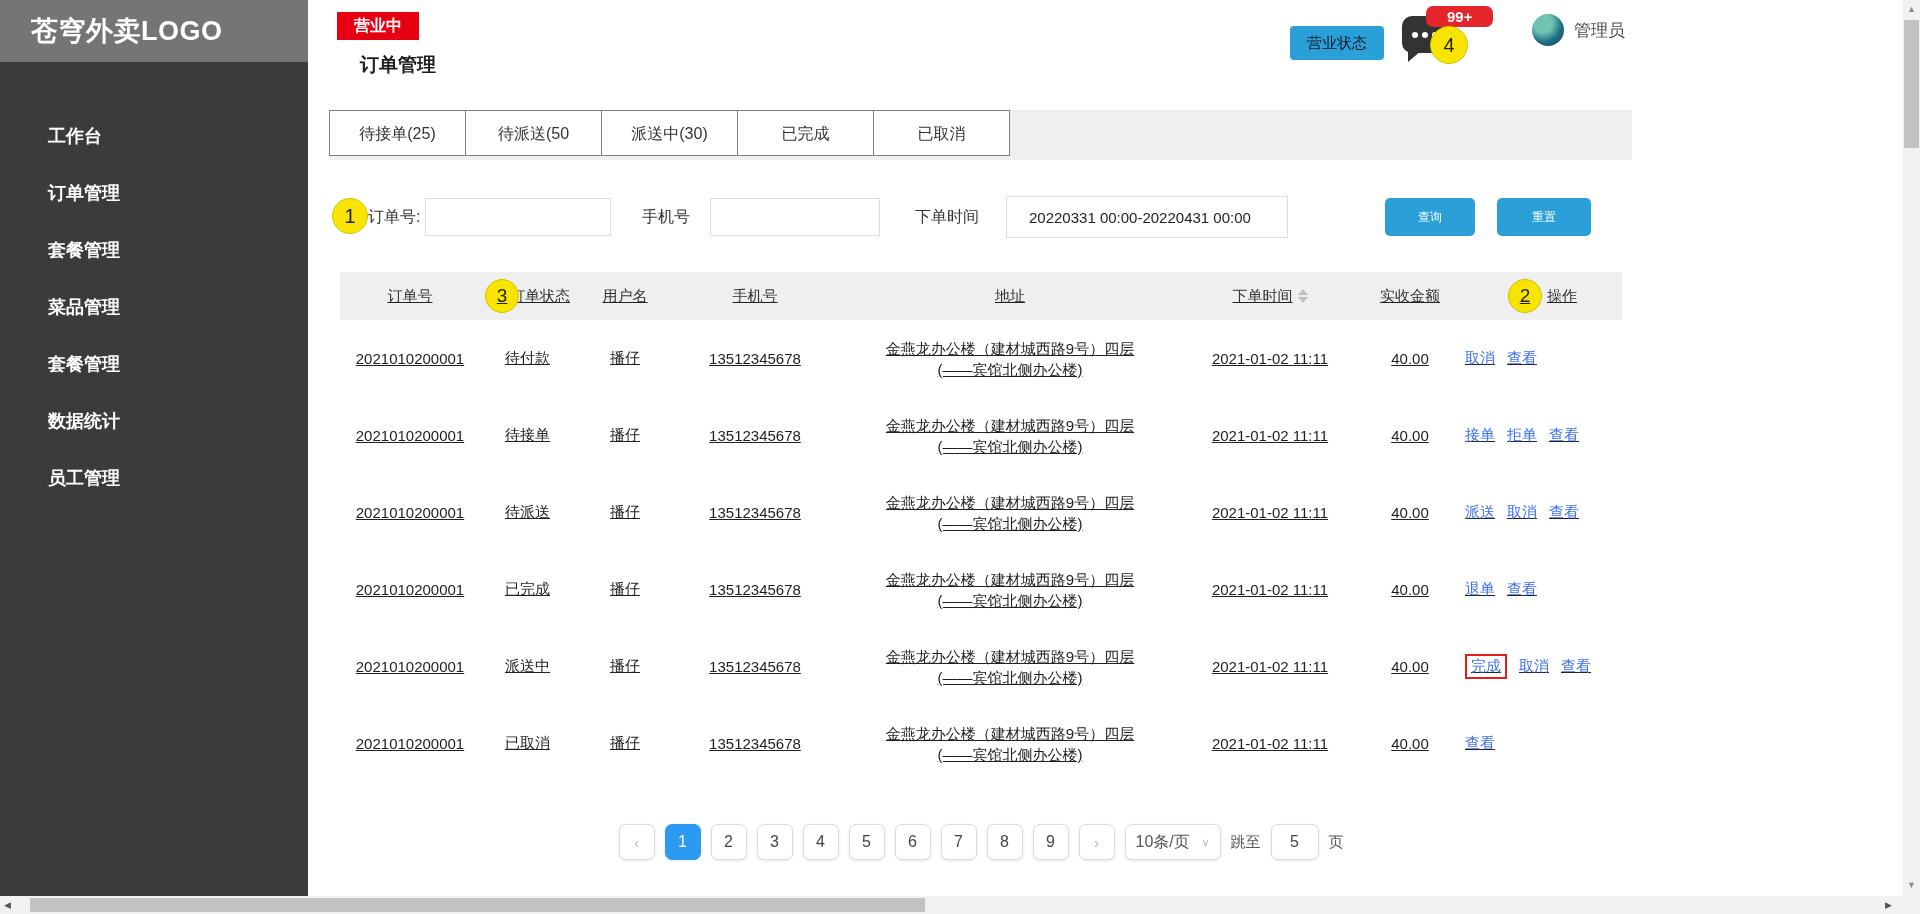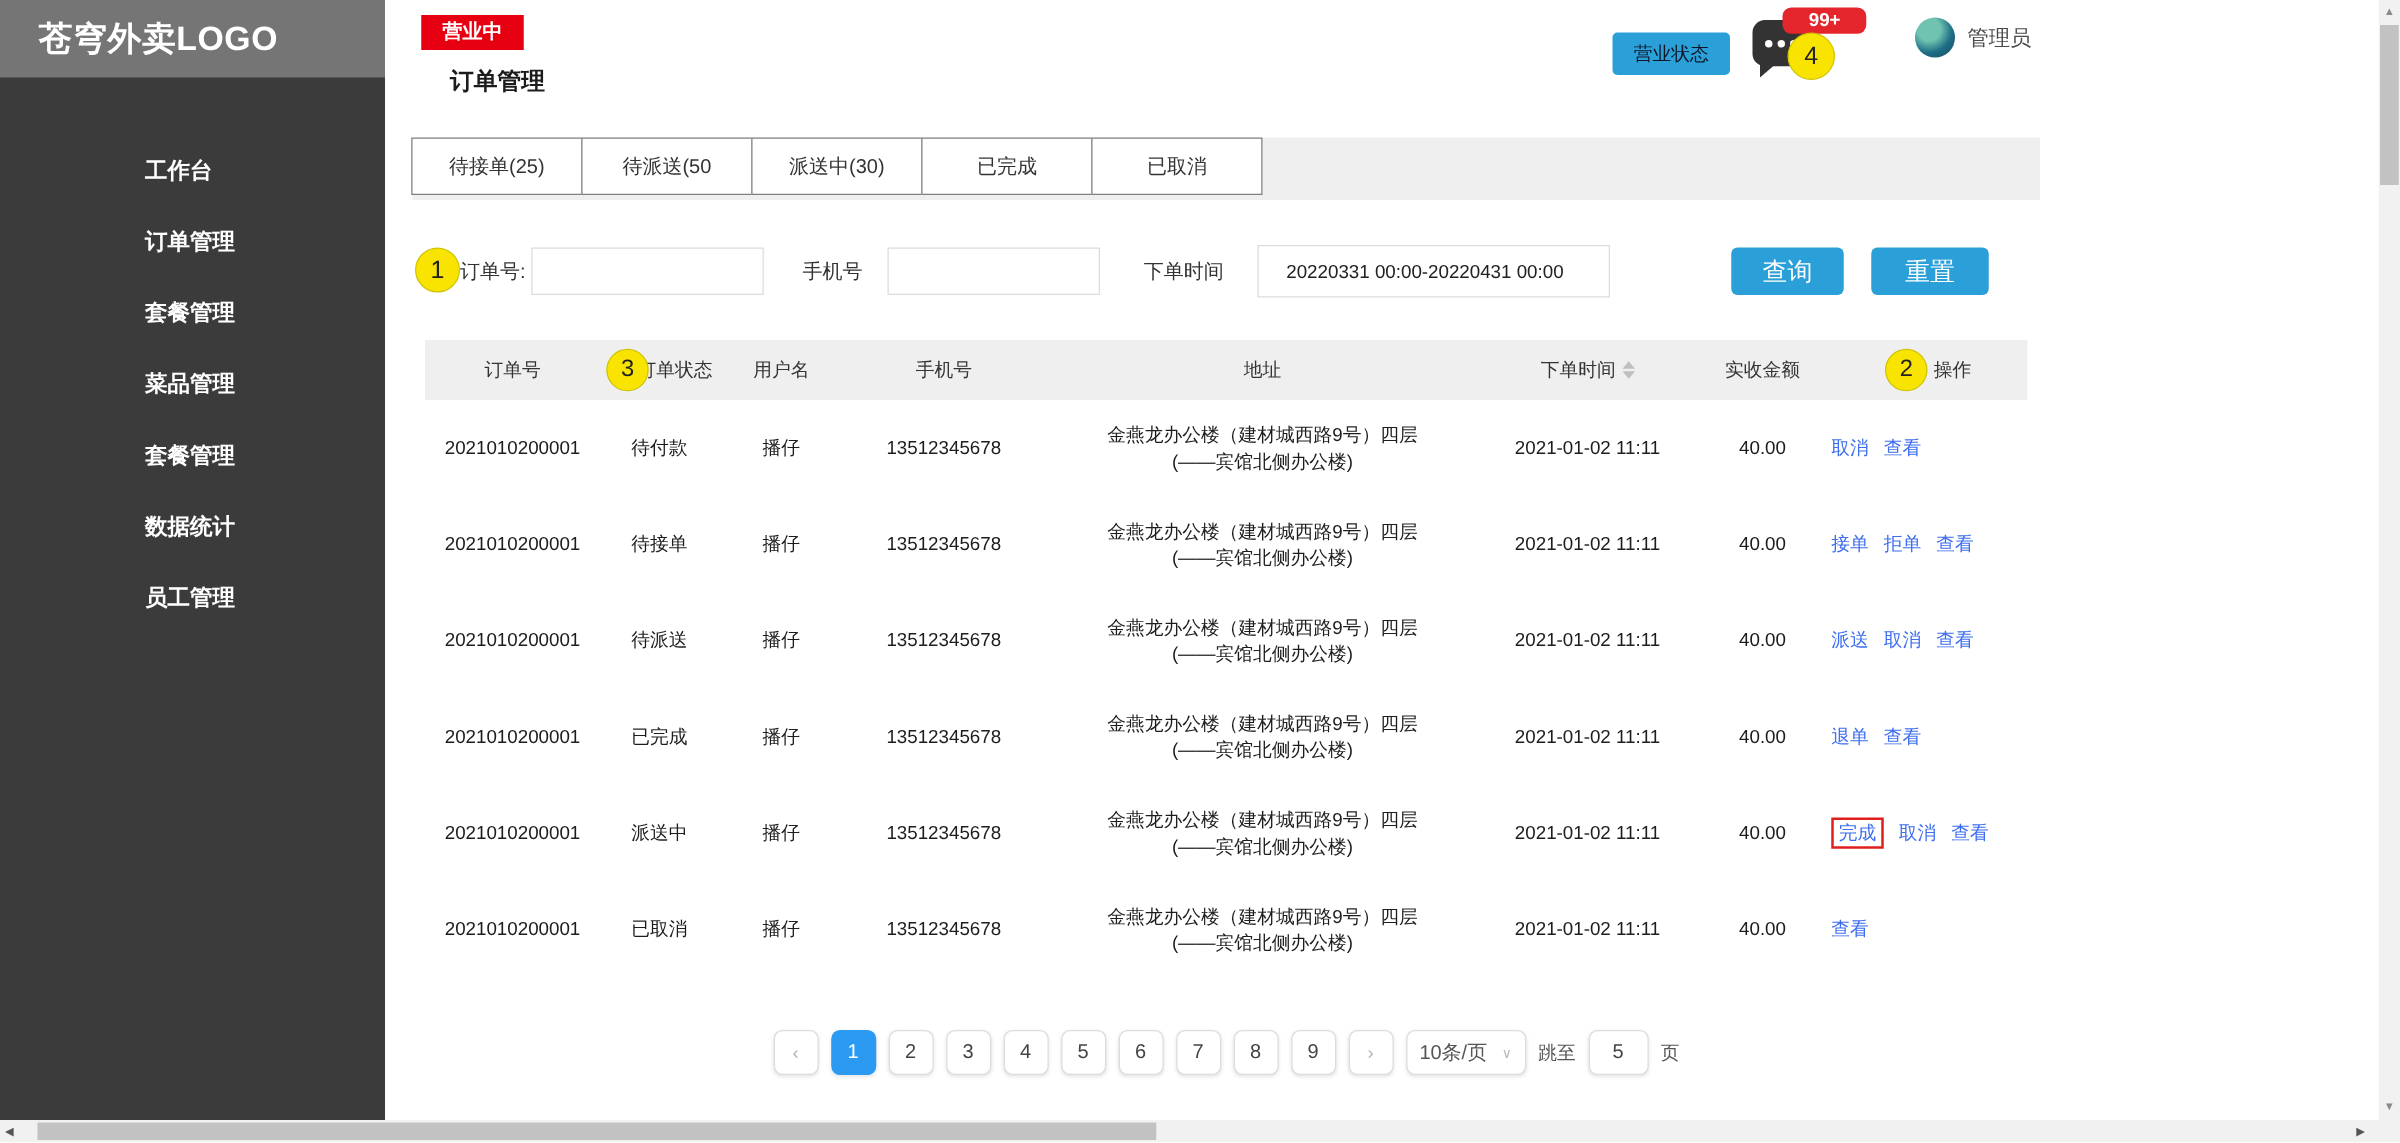--- a/index.html
+++ b/index.html
@@ -14,21 +14,21 @@
   *{box-sizing:border-box;margin:0;padding:0;}
   body{
     width:1920px;height:914px;overflow:hidden;position:relative;
     font-family:"Liberation Sans","DejaVu Sans",sans-serif;background:#fff;color:#222;
   }
   
   .sidebar{position:absolute;left:0;top:0;width:308px;height:896px;background:#3b3b3b;}
   .logo{height:62px;background:#757575;color:#fff;font-size:27px;font-weight:bold;
         display:flex;align-items:center;padding-left:31px;letter-spacing:.5px;}
   .menu{padding-top:46px;}
-  .menu-item{height:57px;line-height:57px;padding-left:116px;color:#fff;font-size:18px;
+  .menu-item{height:57px;line-height:57px;padding-left:48px;color:#fff;font-size:18px;
              font-weight:bold;cursor:pointer;white-space:nowrap;}
   
   .content{position:absolute;left:308px;top:0;width:1595px;height:896px;background:#fff;}
   .topbar{position:relative;height:110px;}
   .open-badge{position:absolute;left:29px;top:12px;background:var(--badge-red);color:#fff;
               font-weight:bold;font-size:16px;padding:3px 17px;line-height:22px;}
   .page-title{position:absolute;left:52px;top:52px;font-size:19px;font-weight:bold;color:#1c1c1c;}
   .biz-btn{position:absolute;left:982px;top:26px;width:94px;height:34px;background:var(--button-blue);
            color:#0f172a;border:none;border-radius:4px;font-size:15px;cursor:pointer;
            font-family:inherit;}
@@ -59,25 +59,25 @@
   .filterbar .marker-1{position:absolute;left:2px;top:38px;width:36px;height:36px;z-index:2;}
   .lbl-order{position:absolute;left:38px;top:47px;}
   .inp{position:absolute;border:1px solid #dcdcdc;background:#fff;height:38px;font-size:15px;
        font-family:inherit;padding:0 10px;color:#222;}
   .inp-order{left:95px;top:38px;width:186px;}
   .lbl-phone{position:absolute;left:312px;top:47px;}
   .inp-phone{left:380px;top:38px;width:170px;}
   .lbl-time{position:absolute;left:585px;top:47px;}
   .inp-time{left:676px;top:36px;width:282px;height:42px;padding-left:22px;}
   .fbtn{position:absolute;top:38px;height:38px;background:var(--button-blue);color:#fff;border:none;
-        border-radius:5px;font-size:20px;cursor:pointer;font-family:inherit;}
+        border-radius:5px;font-size:12px;cursor:pointer;font-family:inherit;}
   .btn-search{left:1055px;width:90px;}
   .btn-reset{left:1167px;width:94px;}
   
-  .tablewrap{padding:0 10px;}
+  .tablewrap{padding:0 10px;text-decoration:underline;}
   .thead,.trow{display:grid;grid-template-columns:140px 95px 100px 160px 350px 170px 110px 155px;}
   .thead{height:48px;background:#efefef;align-items:center;font-size:15px;color:#333;}
   .th{display:flex;align-items:center;justify-content:center;position:relative;}
   .th .hmarker{width:34px;height:34px;font-size:19px;margin-right:-9px;position:relative;z-index:2;}
   .th.c7 .hmarker{margin-right:5px;}
   .sort{display:inline-flex;flex-direction:column;margin-left:5px;gap:2px;cursor:pointer;}
   .sort i{width:0;height:0;border-left:5px solid transparent;border-right:5px solid transparent;}
   .sort .up{border-bottom:6px solid #bfbfbf;}
   .sort .dn{border-top:6px solid #bfbfbf;}
   .trow{height:77px;align-items:center;font-size:15px;color:#1d1d1d;}

